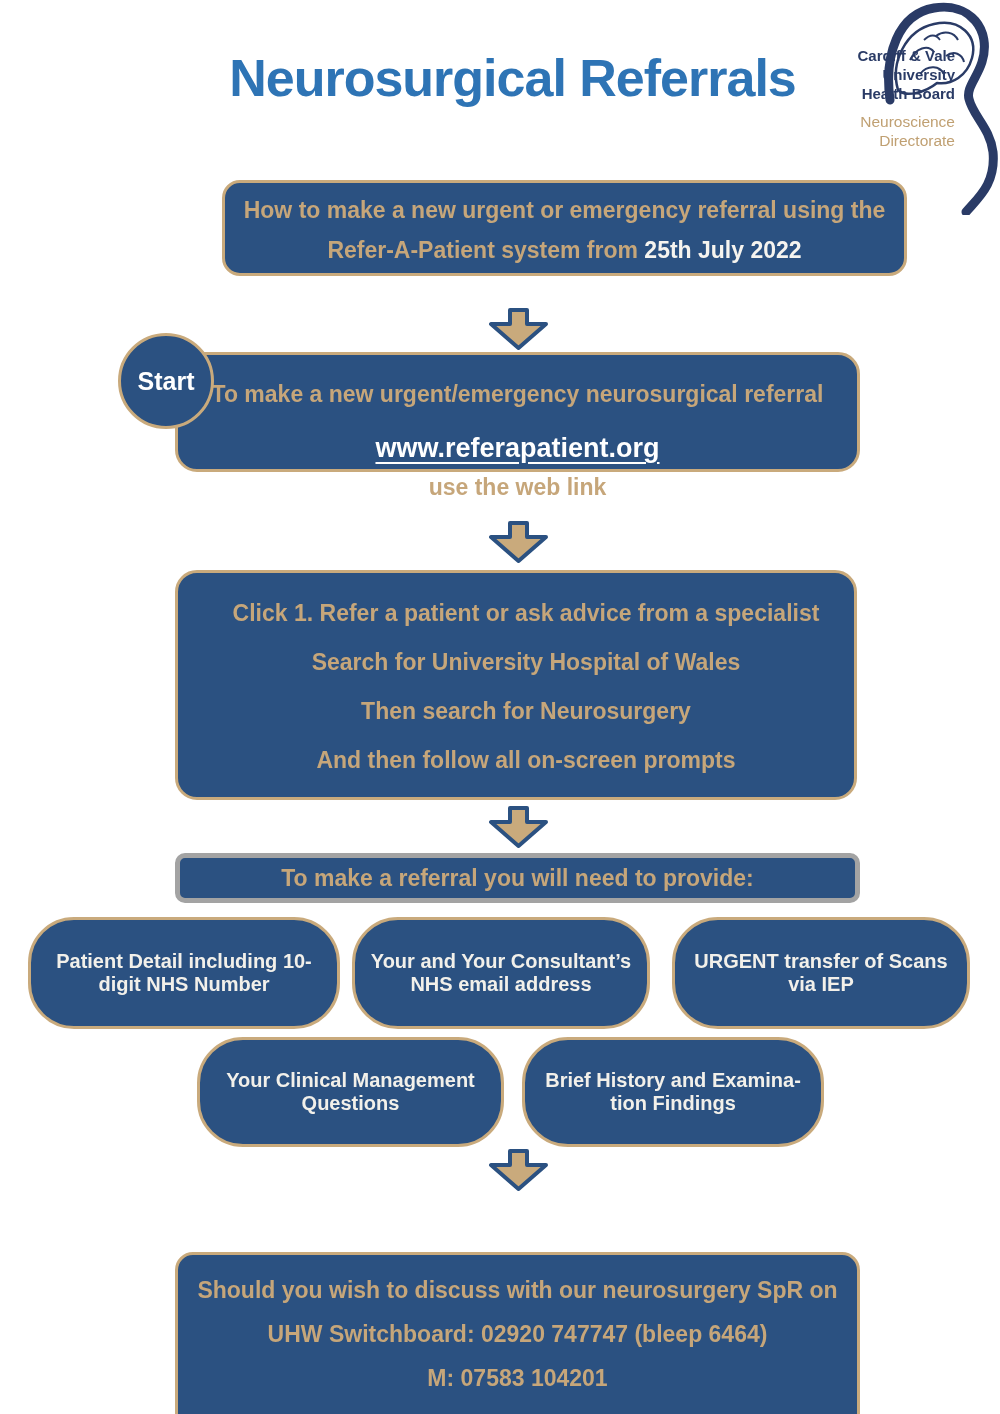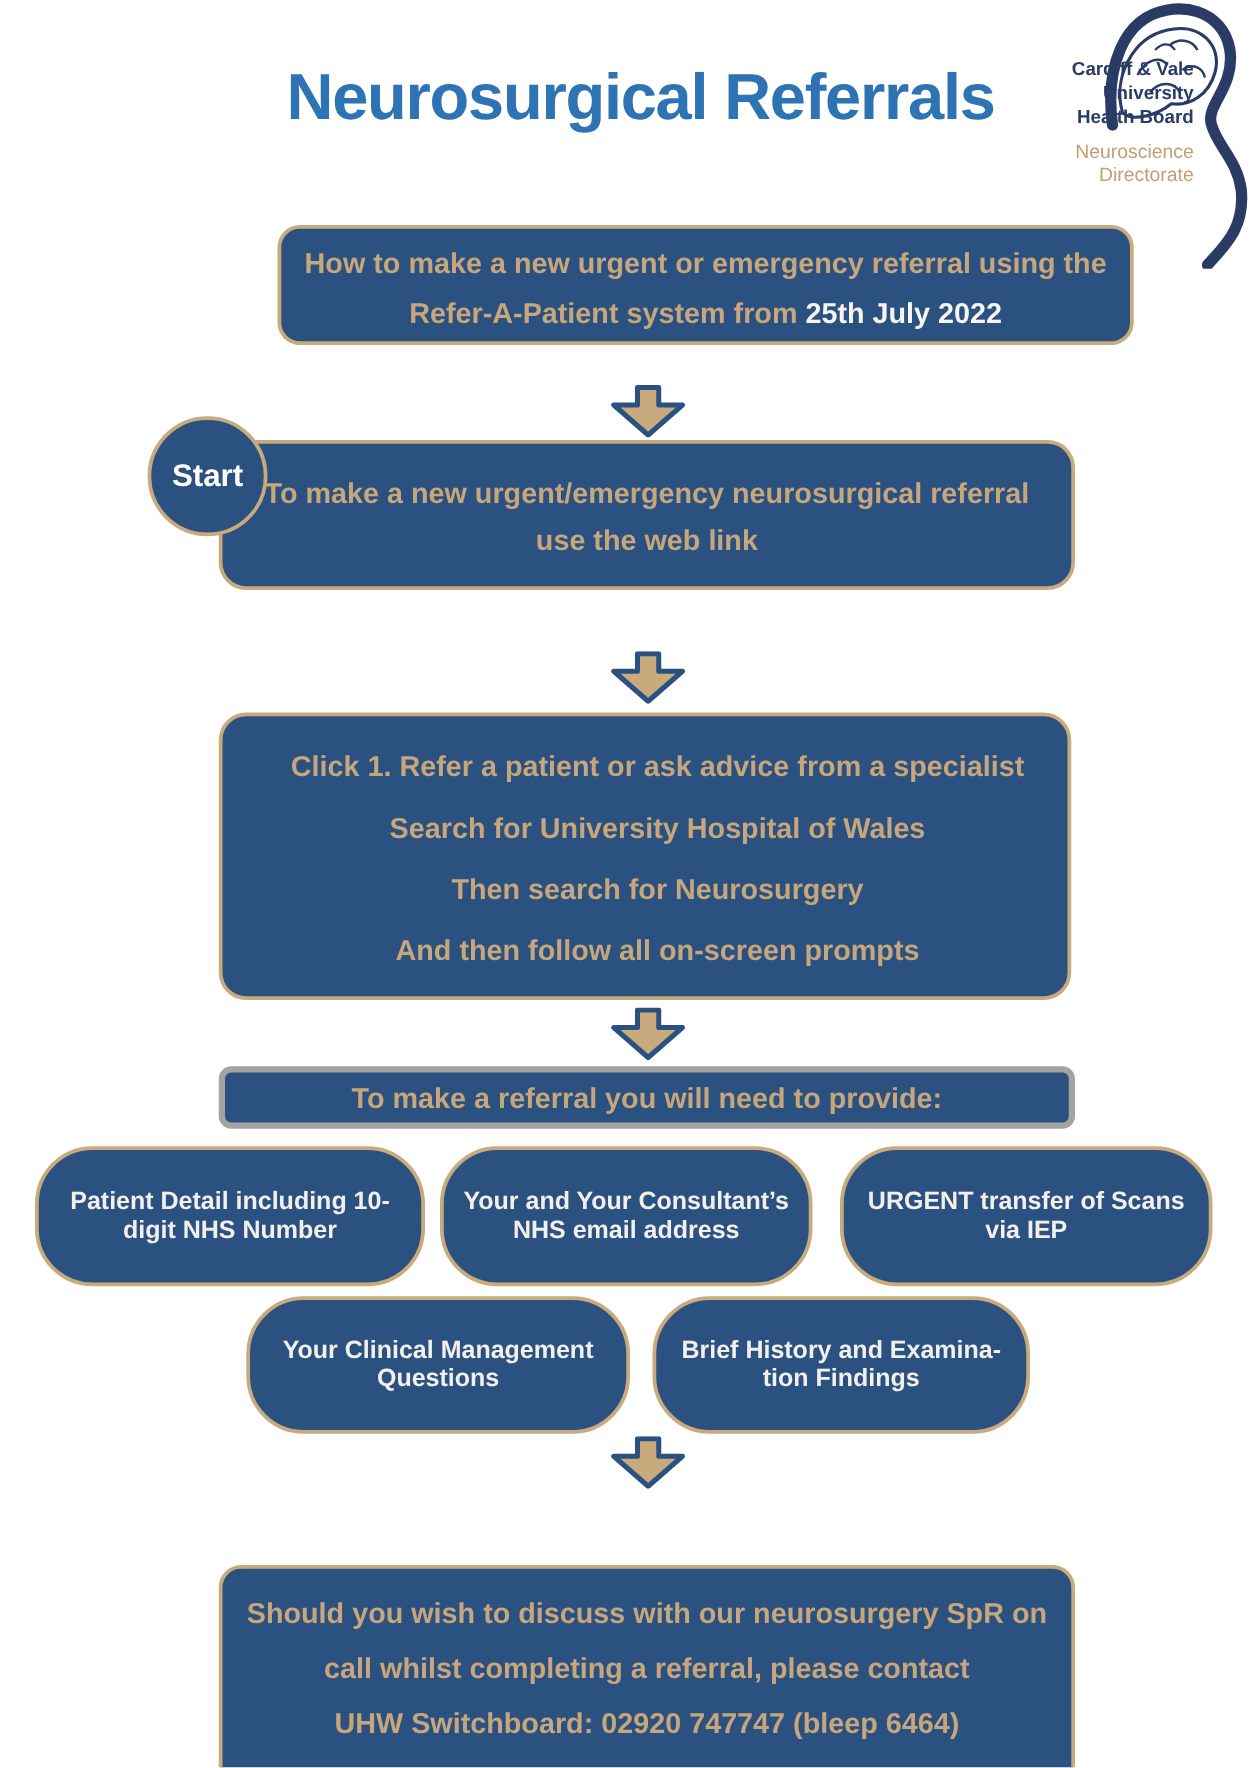--- a/index.html
+++ b/index.html
@@ -132,22 +132,22 @@
       <path d="M24 2 H41 V16 H60 L32.5 40 L5 16 H24 Z" fill="#c9aa7c" stroke="#2b5181" stroke-width="4" stroke-linejoin="round"></path>
     </svg>
   </div>
 
   <div class="start-badge">
     <span>Start</span>
   </div>
 
   <div class="flow-box box-weblink r22">
     <div>To make a new urgent/emergency neurosurgical referral</div>
+    <div><span class="weblink">www.referapatient.org</span></div>
     <div>use the web link</div>
-    <div><span class="weblink">www.referapatient.org</span></div>
   </div>
 
   <div class="arrow arrow-2">
     <svg width="64" height="42" viewBox="0 0 64 42">
       <path d="M24 2 H41 V16 H60 L32.5 40 L5 16 H24 Z" fill="#c9aa7c" stroke="#2b5181" stroke-width="4" stroke-linejoin="round"></path>
     </svg>
   </div>
 
   <div class="flow-box box-steps r22">
     <div>Click 1. Refer a patient or ask advice from a specialist</div>
@@ -189,18 +189,17 @@
   </div>
 
   <div class="arrow arrow-4">
     <svg width="64" height="42" viewBox="0 0 64 42">
       <path d="M24 2 H41 V16 H60 L32.5 40 L5 16 H24 Z" fill="#c9aa7c" stroke="#2b5181" stroke-width="4" stroke-linejoin="round"></path>
     </svg>
   </div>
 
   <div class="flow-box box-contact r18">
     <div>Should you wish to discuss with our neurosurgery SpR on</div>
-    <div>call whilst completing a referral, please contact</div>
     <div>UHW Switchboard: 02920 747747 (bleep 6464)</div>
     <div>M: 07583 104201</div>
   </div>
 
 </div>
 
 </body></html>

